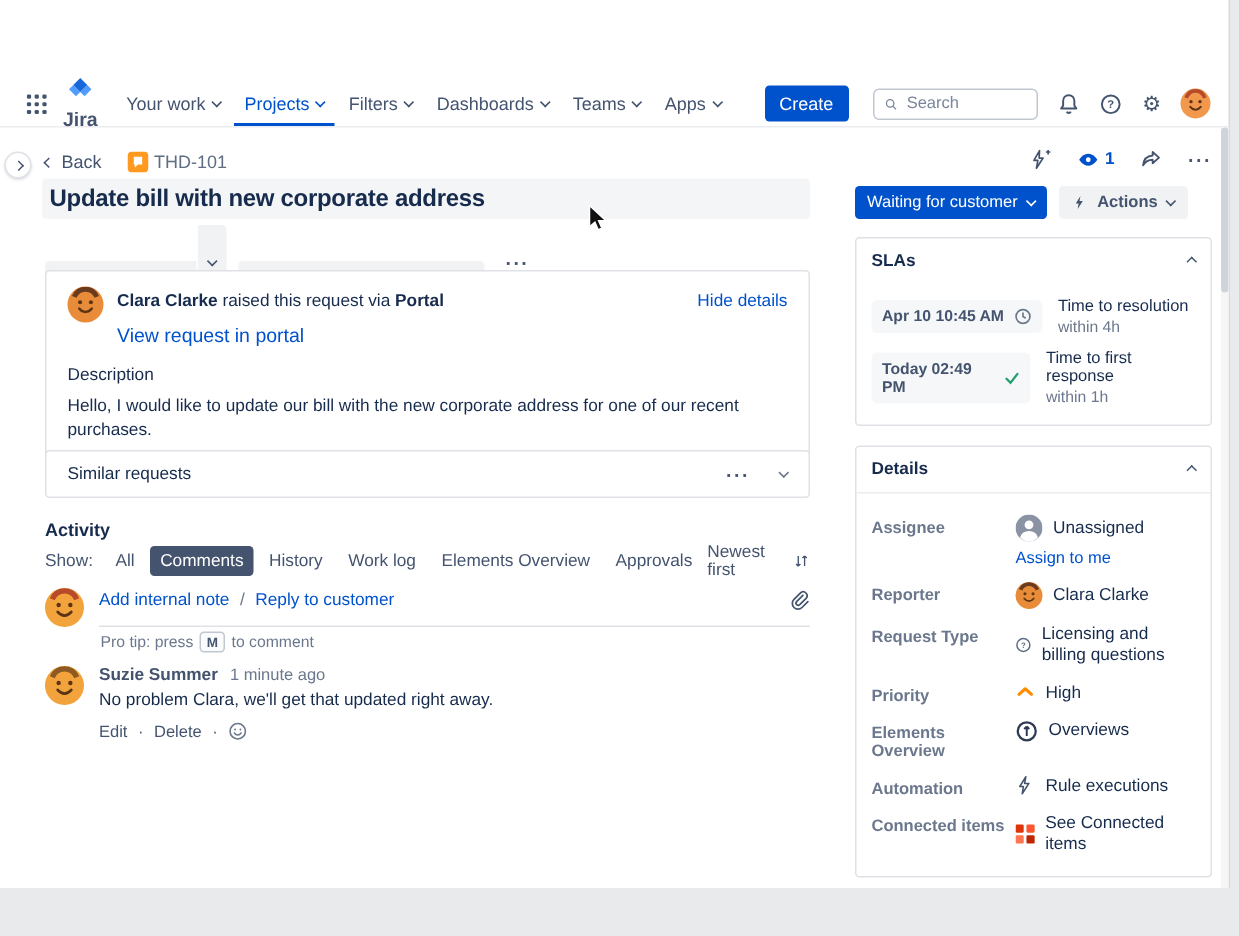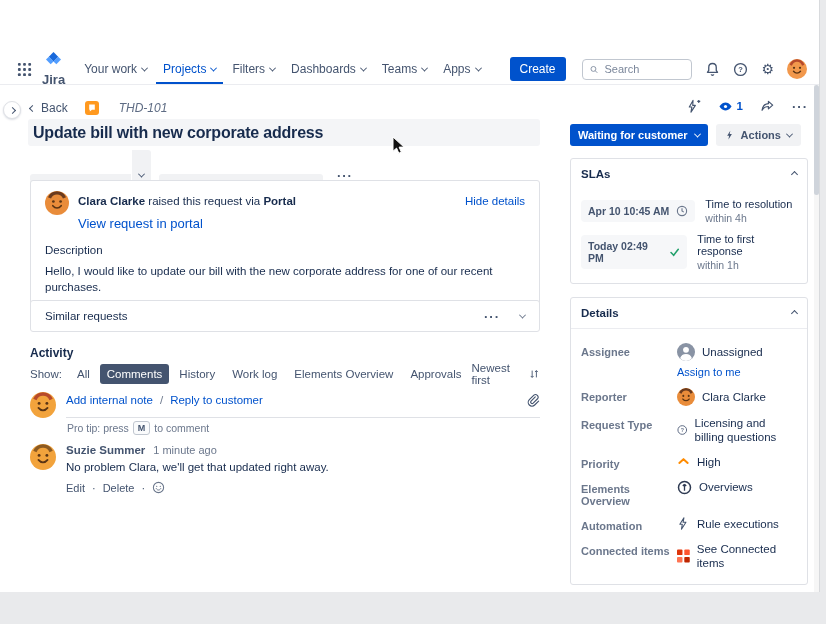--- a/index.html
+++ b/index.html
@@ -42,21 +42,21 @@
 
   
   .expand-btn { position:absolute; left:3px; top:101px; width:18px; height:18px; border-radius:50%;
                 background:#fff; border:1px solid #DFE1E6; box-shadow:0 1px 2px rgba(9,30,66,.15);
                 display:flex; align-items:center; justify-content:center; color:#44546F; cursor:pointer; }
 
   
   .breadcrumb { position:absolute; left:30px; top:101px; display:flex; align-items:center; gap:7px;
                 font-size:12px; color:#44546F; }
   .bc-back { display:flex; align-items:center; gap:6px; cursor:pointer; }
-  .bc-key { display:flex; align-items:center; gap:20px; margin-left:10px; cursor:pointer; color:#5E6C84;font-style:italic; }
+  .bc-key { display:flex; align-items:center; gap:4px; margin-left:10px; cursor:pointer; color:#5E6C84; }
   .title-row { position:absolute; left:28px; top:119px; width:512px; height:27px; background:#F4F5F7;
                border-radius:3px; display:flex; align-items:center; padding-left:5px; cursor:text; }
   .title-row h1 { font-size:16px; font-weight:700; color:#172B4D; letter-spacing:-.2px; }
 
   .toolbar { position:absolute; left:30px; top:150px; display:flex; align-items:center; gap:8px; }
   .btn-subtle { display:flex; align-items:center; gap:6px; background:#F1F2F4; color:#44546F;
                 font-size:15px; padding:5px 8px; border-radius:3px; cursor:pointer; white-space:nowrap;margin-top:24px; }
   .split { display:flex; gap:1px; }
   .split .seg-caret { background:#F1F2F4; border-radius:0 3px 3px 0; padding:5px 7px; display:flex; align-items:center; cursor:pointer; color:#44546F; }
   .split .seg-main { border-radius:3px 0 0 3px; }
@@ -101,21 +101,21 @@
   .cm-time { font-size:11px; color:#6B778C; }
   .cm-text { margin-top:5px; font-size:11.5px; color:#172B4D; }
   .cm-actions { margin-top:8px; display:flex; align-items:center; gap:7px; font-size:11px; color:#44546F; }
   .cm-actions .act { cursor:pointer; }
 
   
   .side-col { position:absolute; left:570px; top:98px; width:238px; display:flex; flex-direction:column; }
   .side-icons { display:flex; justify-content:flex-end; align-items:center; gap:17px; color:#44546F; height:16px; }
   .watch { display:flex; align-items:center; gap:4px; color:#0052CC; font-size:11.5px; font-weight:700; cursor:pointer; }
   .status-row { display:flex; gap:8px; margin-top:10px; }
-  .status-btn { background:#0052CC; color:#fff; font-size:11px; font-weight:700; border:none;
+  .status-btn { background:#0052CC; color:#fff; font-size:11px; font-weight:400; border:none;
                 padding:5px 8px; border-radius:3px; display:flex; align-items:center; gap:7px; cursor:pointer;
                 font-family:inherit; }
   .actions-btn { background:#F1F2F4; color:#44546F; font-size:11px; font-weight:600; border:none;
                  padding:5px 9px; border-radius:3px; display:flex; align-items:center; gap:6px; cursor:pointer;
                  font-family:inherit; }
   .panel { border:1px solid #DFE1E6; border-radius:3px; background:#fff; }
   .panel.slas { margin-top:12px; }
   .panel-header { display:flex; align-items:center; padding:9px 10px; font-size:11.5px; font-weight:700;
                   color:#172B4D; cursor:pointer; }
   .panel-header .chev { margin-left:auto; color:#44546F; }

